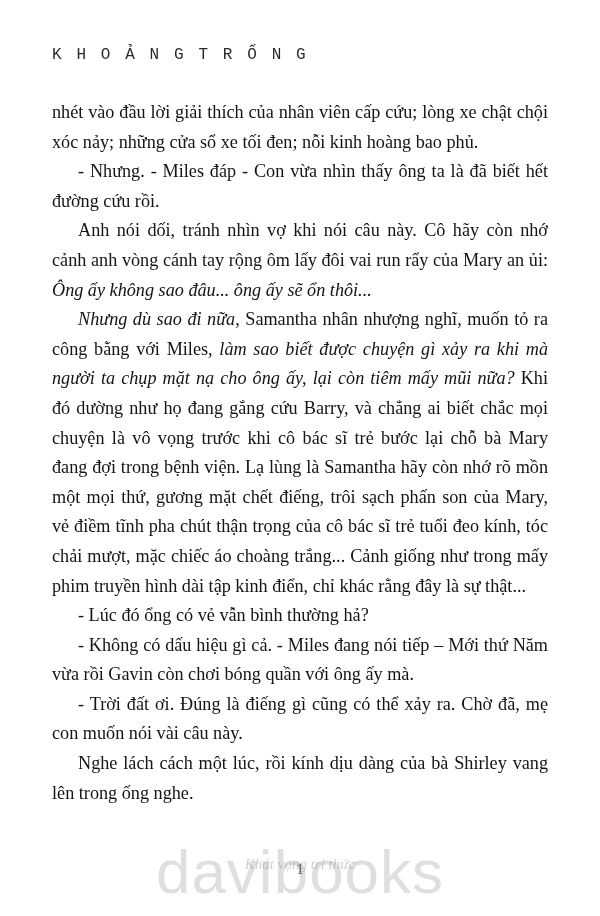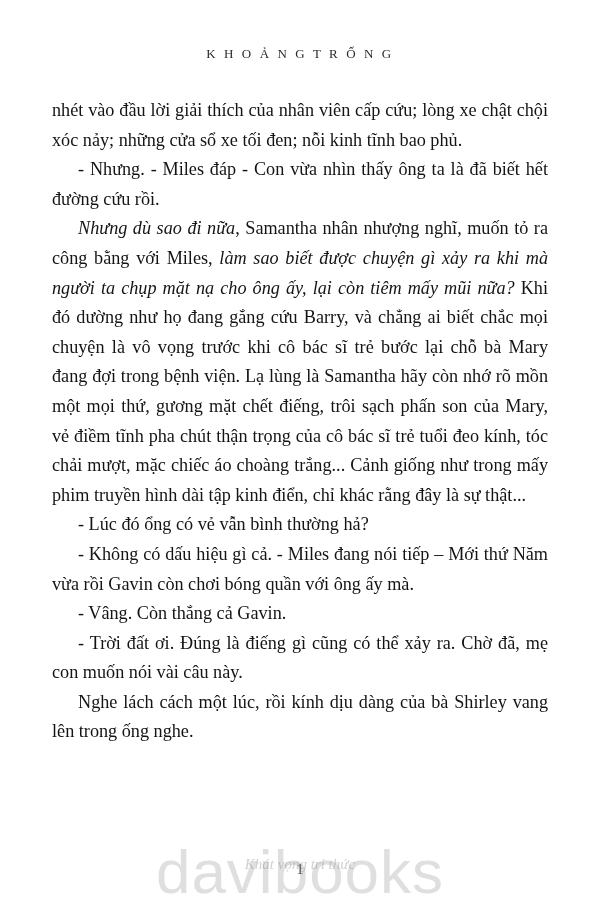--- a/index.html
+++ b/index.html
@@ -16,23 +16,23 @@
     position: relative;
   }
   .page {
     position: relative;
     width: 600px;
     height: 916px;
     box-sizing: border-box;
     padding: 40px 52px 0 52px;
   }
   .running-head {
-    text-align: center;
-    font-family: Liberation Serif, serif;
-    font-size: 13px;
+    text-align: left;
+    font-family: Liberation Mono, monospace;
+    font-size: 16px;
     letter-spacing: 2.6px;
     color: #2b2b2b;
     margin-top: 6px;
     margin-bottom: 34px;
     white-space: nowrap;
   }
   .body-text {
     font-size: 18.2px;
     line-height: 29.6px;
     text-align: justify;
@@ -92,26 +92,26 @@
   }
 </style>
 </head>
 <body>
 
 <div class="page">
 
   <div class="running-head">K H O Ả N G   T R Ố N G</div>
 
   <div class="body-text" id="page-body">
-      <p><span>nhét vào đầu lời giải thích của nhân viên cấp cứu; lòng xe chật chội xóc nảy; những cửa sổ xe tối đen; nỗi kinh tĩnh bao phủ.</span></p>
+      <p><span>nhét vào đầu lời giải thích của nhân viên cấp cứu; lòng xe chật chội xóc nảy; những cửa sổ xe tối đen; nỗi kinh hoàng bao phủ.</span></p>
       <p class="indent"><span>- Nhưng. - Miles đáp - Con vừa nhìn thấy ông ta là đã biết hết đường cứu rồi.</span></p>
+      <p class="indent"><span>Anh nói dối, tránh nhìn vợ khi nói câu này. Cô hãy còn nhớ cảnh anh vòng cánh tay rộng ôm lấy đôi vai run rẩy của Mary an ủi: </span><em>Ông ấy không sao đâu... ông ấy sẽ ổn thôi...</em></p>
       <p class="indent"><em>Nhưng dù sao đi nữa</em><span>, Samantha nhân nhượng nghĩ, muốn tỏ ra công bằng với Miles, </span><em>làm sao biết được chuyện gì xảy ra khi mà người ta chụp mặt nạ cho ông ấy, lại còn tiêm mấy mũi nữa?</em><span> Khi đó dường như họ đang gắng cứu Barry, và chẳng ai biết chắc mọi chuyện là vô vọng trước khi cô bác sĩ trẻ bước lại chỗ bà Mary đang đợi trong bệnh viện. Lạ lùng là Samantha hãy còn nhớ rõ mồn một mọi thứ, gương mặt chết điếng, trôi sạch phấn son của Mary, vẻ điềm tĩnh pha chút thận trọng của cô bác sĩ trẻ tuổi đeo kính, tóc chải mượt, mặc chiếc áo choàng trắng... Cảnh giống như trong mấy phim truyền hình dài tập kinh điển, chỉ khác rằng đây là sự thật...</span></p>
       <p class="indent"><span>- Lúc đó ổng có vẻ vẫn bình thường hả?</span></p>
       <p class="indent"><span>- Không có dấu hiệu gì cả. - Miles đang nói tiếp – Mới thứ Năm vừa rồi Gavin còn chơi bóng quần với ông ấy mà.</span></p>
-      <p class="indent"><span>- Vâng. Còn thắng cả Gavin.</span></p>
       <p class="indent"><span>- Trời đất ơi. Đúng là điếng gì cũng có thể xảy ra. Chờ đã, mẹ con muốn nói vài câu này.</span></p>
       <p class="indent"><span>Nghe lách cách một lúc, rồi kính dịu dàng của bà Shirley vang lên trong ống nghe.</span></p>
     </div>
 
 </div>
 
 <div class="watermark">
   <div class="wm-main">davibooks</div>
   <div class="wm-sub">Khát vọng tri thức</div>
 </div>

